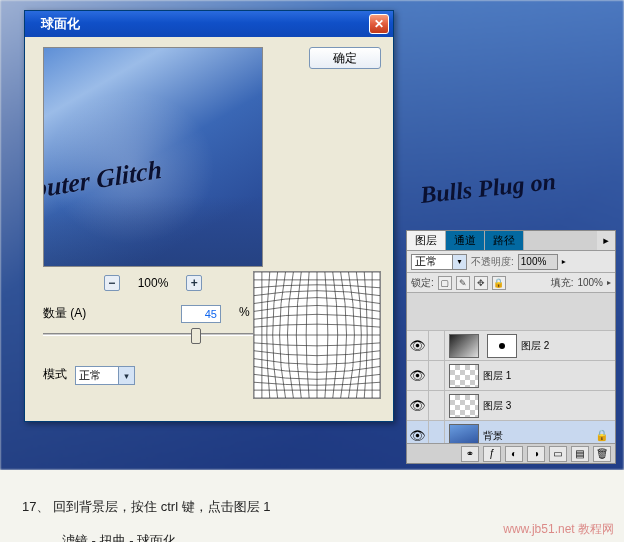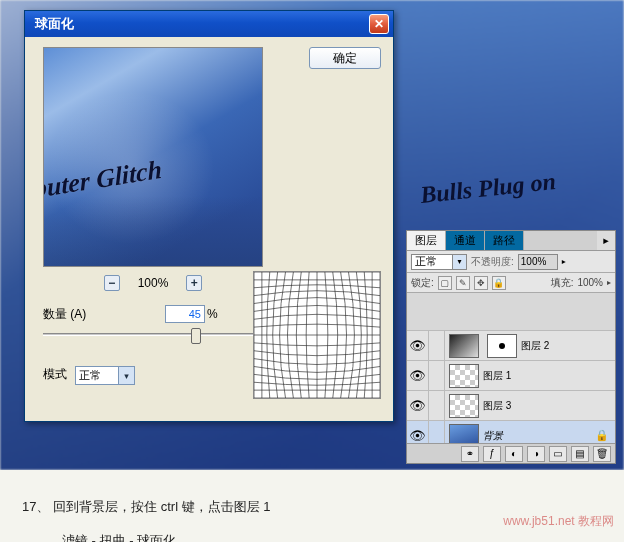--- a/index.html
+++ b/index.html
@@ -14,21 +14,21 @@
 }
 
 .dialog {
   position: absolute; top: 10px; left: 24px; width: 370px; height: 412px;
   background: #ece9d8; border: 1px solid #003c74;
   box-shadow: 2px 2px 6px rgba(0,0,0,0.4);
 }
 .titlebar {
   height: 26px;
   background: linear-gradient(to bottom, #2a6bde 0%, #1050c8 45%, #0e47b8 100%);
-  display: flex; align-items: center; padding: 0 4px 0 10px; color: #fff;
+  display: flex; align-items: center; padding: 0 4px 0 16px; color: #fff;
   font-size: 13px; font-weight: bold;
 }
 .titlebar .title { flex: 1; }
 .close-btn {
   width: 20px; height: 20px; background: linear-gradient(to bottom,#f89e7c,#e25c3e,#c23818);
   border: 1px solid #fff; border-radius: 3px; display:flex;align-items:center;justify-content:center;
   color:#fff; font-size:12px; font-weight:bold; cursor:pointer;
 }
 .dlg-body { padding: 10px 12px 10px 18px; position: relative; height: calc(100% - 26px); }
 
@@ -45,21 +45,21 @@
   text-shadow: 0 0 1px rgba(255,255,255,0.3);
   white-space: nowrap;
 }
 .preview::after{
   content:""; position:absolute; bottom:0; left:0; right:0; height:70px;
   background: linear-gradient(180deg, transparent, rgba(30,40,80,0.15) 40%, rgba(20,30,60,0.25));
 }
 .zoom-row { width: 220px; display:flex; align-items:center; justify-content:center; gap:18px; margin-top:8px; font-size:12px; color:#000;}
 .zoom-btn { width:16px;height:16px;border:1px solid #7a96b8;background:#e8eef6;display:flex;align-items:center;justify-content:center;font-size:12px;font-weight:bold;color:#234;cursor:pointer;border-radius:2px;}
 
-.field-row { display:flex; align-items:center; gap:2px; font-size:12px; margin-top:14px; }
+.field-row { display:flex; align-items:flex-start; gap:18px; font-size:12px; margin-top:14px; }
 .field-row label { display:inline-block; }
 .num-input { width:40px; height:18px; border:1px solid #7a96b8; background:#fff; font-size:11px; padding:0 3px; text-align:right; color:#16e; }
 .pct { font-size:12px; }
 .slider-wrap { width:210px; margin-top:10px; position:relative; }
 .slider-track { height:3px; border-top:1px solid #8a8a8a; border-bottom:1px solid #fff; background:#c8c8c8; }
 .slider-thumb { position:absolute; top:-5px; width:10px; height:16px; background:#ece9d8;border:1px solid #666;border-radius:2px;}
 
 .mode-row { display:flex; align-items:flex-start; gap:8px; font-size:12px; margin-top:30px;}
 .select { width:60px; height:19px; border:1px solid #7a96b8; background:#fff; font-size:11px; padding:0 3px; position:relative;display:flex;align-items:center;}
 .select .chev { position:absolute; right:0; top:0; width:16px; height:17px; background:#d4e3f5;border-left:1px solid #7a96b8;display:flex;align-items:center;justify-content:center;font-size:9px;color:#234;}
@@ -98,36 +98,36 @@
 .vis { width:22px; height:100%; border-right:1px solid #bbb; display:flex;align-items:center;justify-content:center; font-size:13px;cursor:pointer;}
 .link { width:16px; height:100%; border-right:1px solid #bbb;}
 .thumb { width:30px; height:24px; border:1px solid #666; margin:0 4px; background:#fff;}
 .thumb.grad { background:linear-gradient(135deg,#222,#ddd);}
 .thumb.check { background:
   conic-gradient(#ccc 25%, #fff 0 50%, #ccc 0 75%, #fff 0) 0 0/10px 10px;}
 .thumb.mask { background:#fff; position:relative;}
 .thumb.mask::after{content:"";position:absolute;top:8px;left:11px;width:6px;height:6px;background:#000;border-radius:50%;}
 .thumb.bg { background:linear-gradient(160deg,#6a9de0,#2a4e9a);}
 .layer-name { font-size:10px; }
-.layer-name.italic { font-style:italic;text-align:right;}
+.layer-name.italic { text-align:right;}
 .lock-icon { margin-left:auto; margin-right:6px; font-size:11px;}
 .lp-bottom { position:absolute; bottom:0; left:0; right:0; height:20px; background:#d0d0d0; border-top:1px solid #999; display:flex; align-items:center; justify-content:flex-end; gap:4px; padding:0 4px;}
 .lp-bottom .bicon { width:18px;height:16px;border:1px solid #999;background:#e8e8e8;font-size:10px;display:flex;align-items:center;justify-content:center;cursor:pointer;}
 
 .hidden-headline {
   position:absolute; top:175px; right:68px; color:#0a1030;
   font: italic bold 24px Georgia, serif; transform: rotate(-6deg);
 }
 
 .caption-area {
   position:absolute; left:0; right:0; bottom:0; height:72px; background:#f4f4ee; padding:8px 22px;
 }
 .caption-area .line1 { font-size:13px; color:#222;margin-top:20px; }
 .caption-area .line2 { font-size:13px; color:#222; margin-left:40px; margin-top:16px; }
-.watermark { position:absolute; right:10px; bottom:12px; font-size:12px; color:#cc4444; opacity:0.6;}
+.watermark { position:absolute; right:10px; bottom:4px; font-size:12px; color:#cc4444; opacity:0.6;}
 </style>
 </head>
 <body>
 
 <div class="canvas-bg"></div>
 
 <div class="hidden-headline">Bulls Plug on</div>
 
 <div class="dialog">
   <div class="titlebar">

